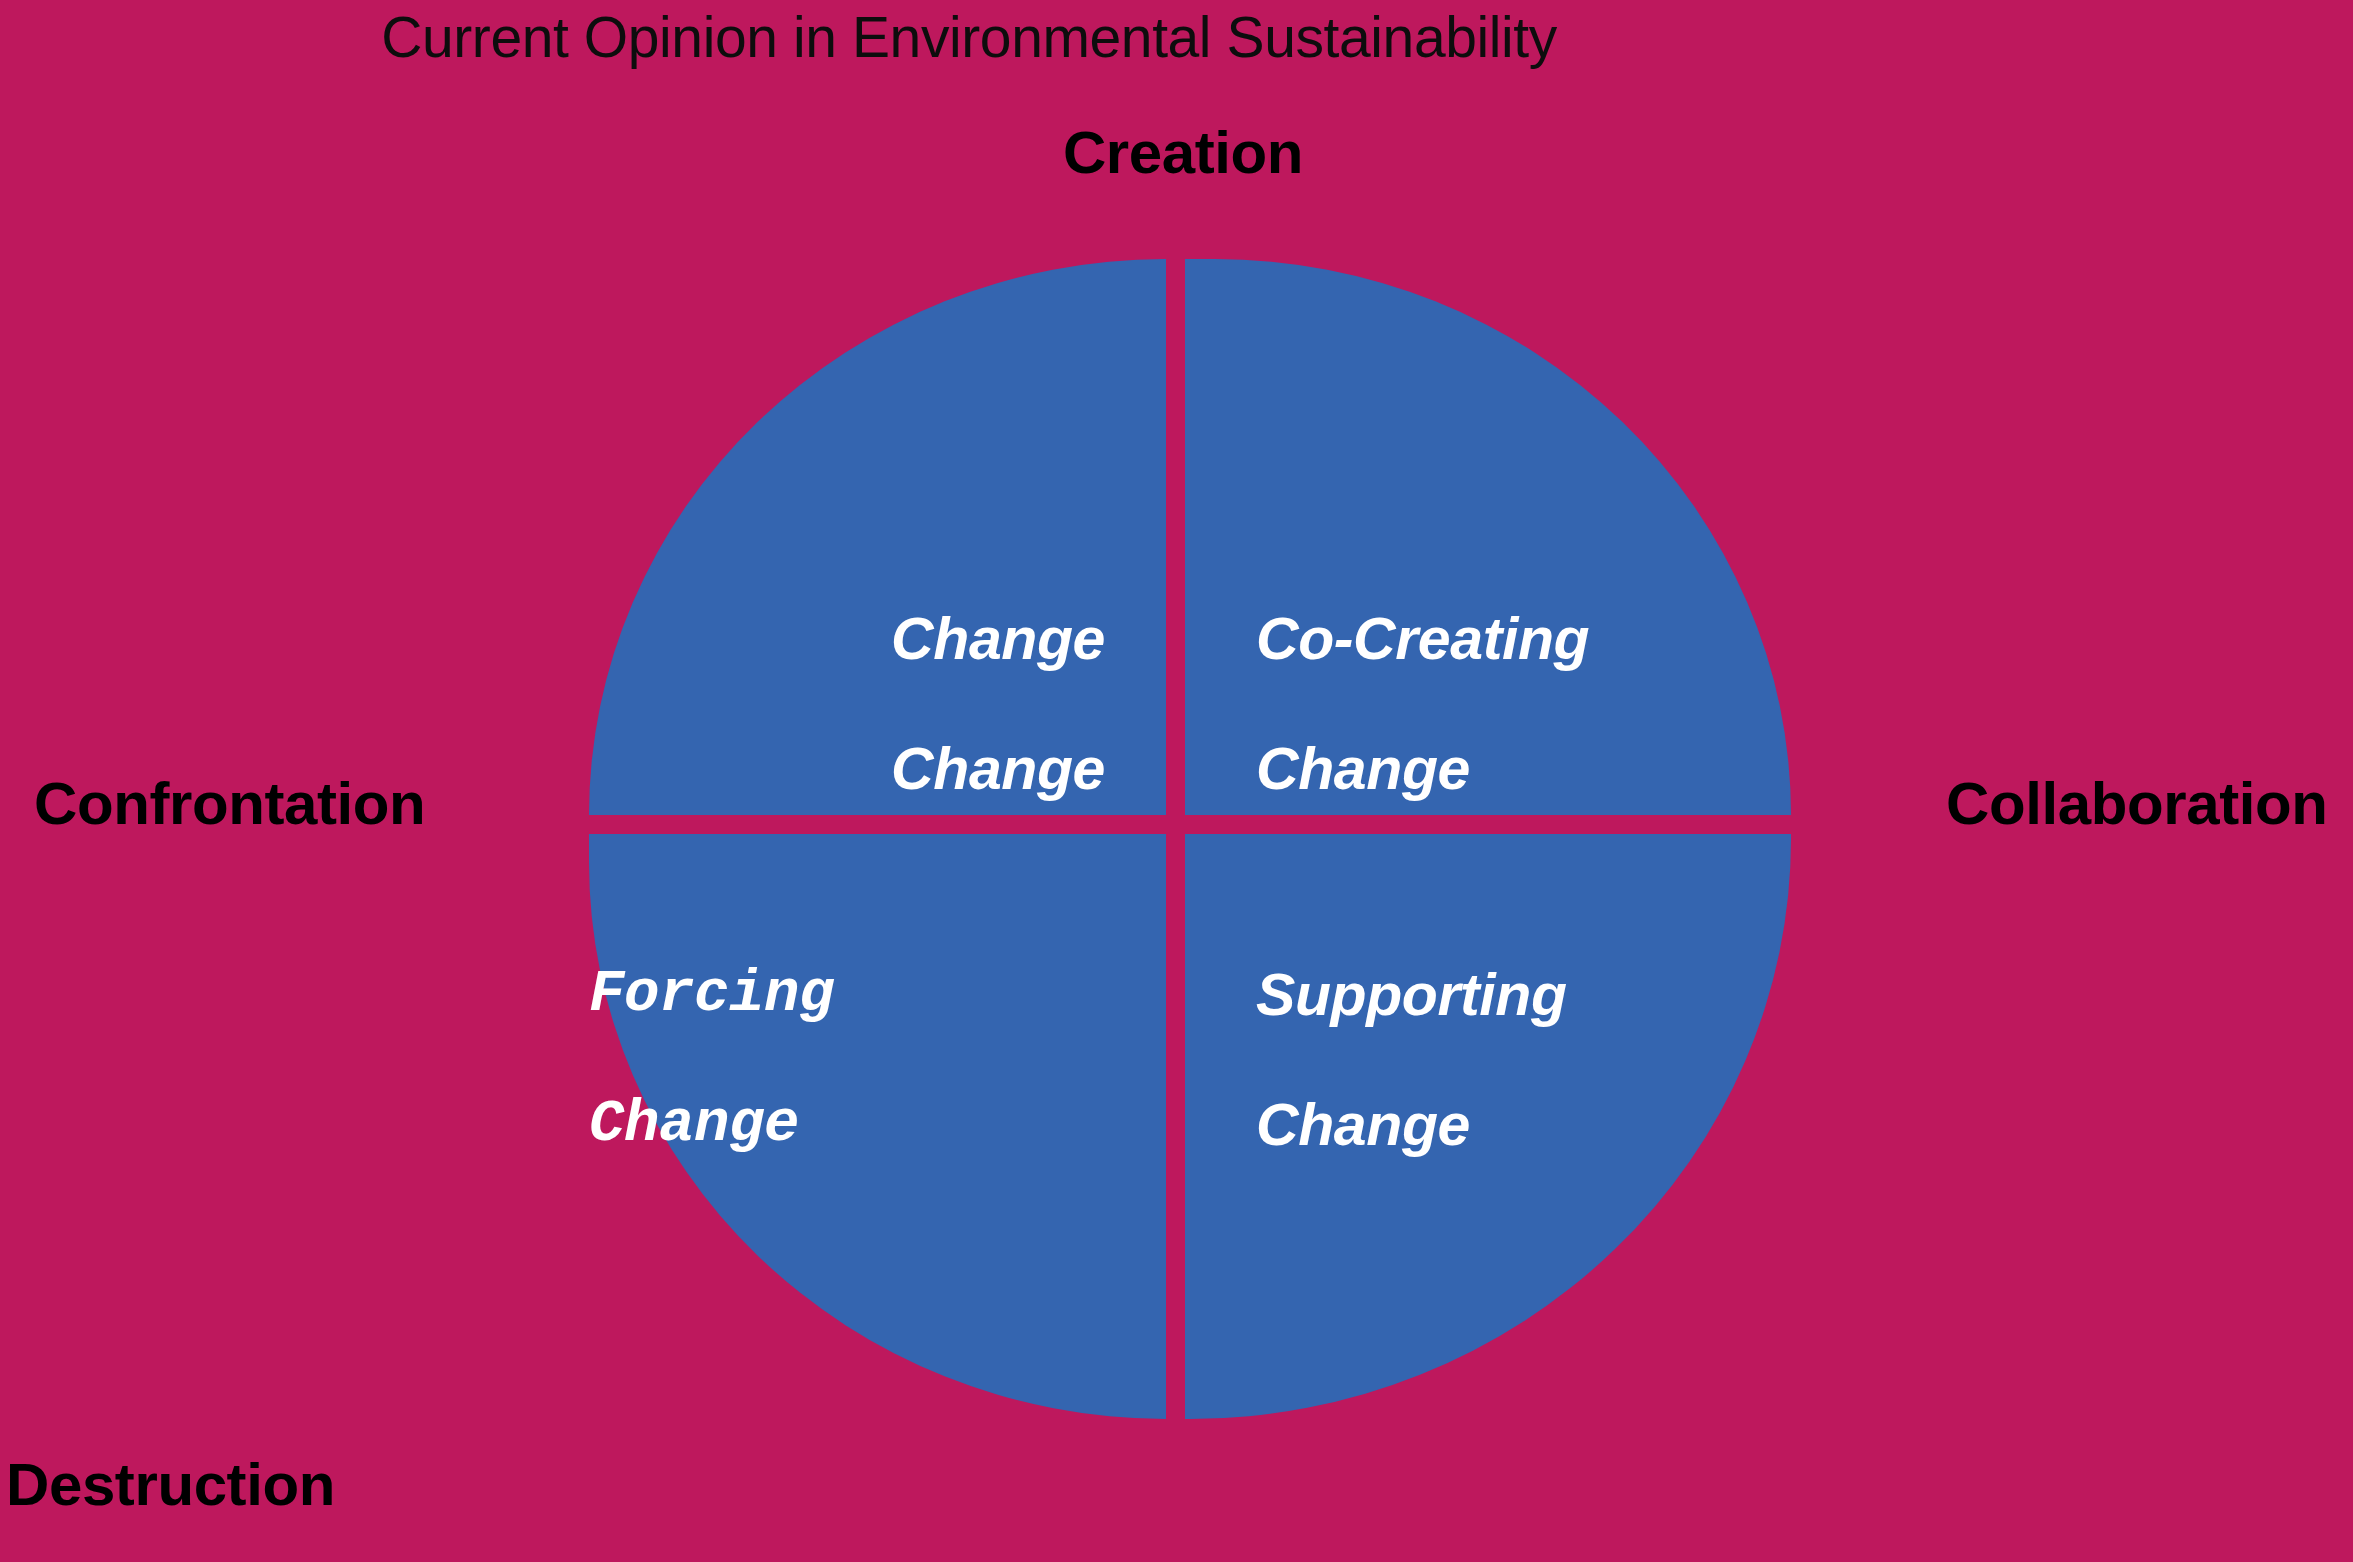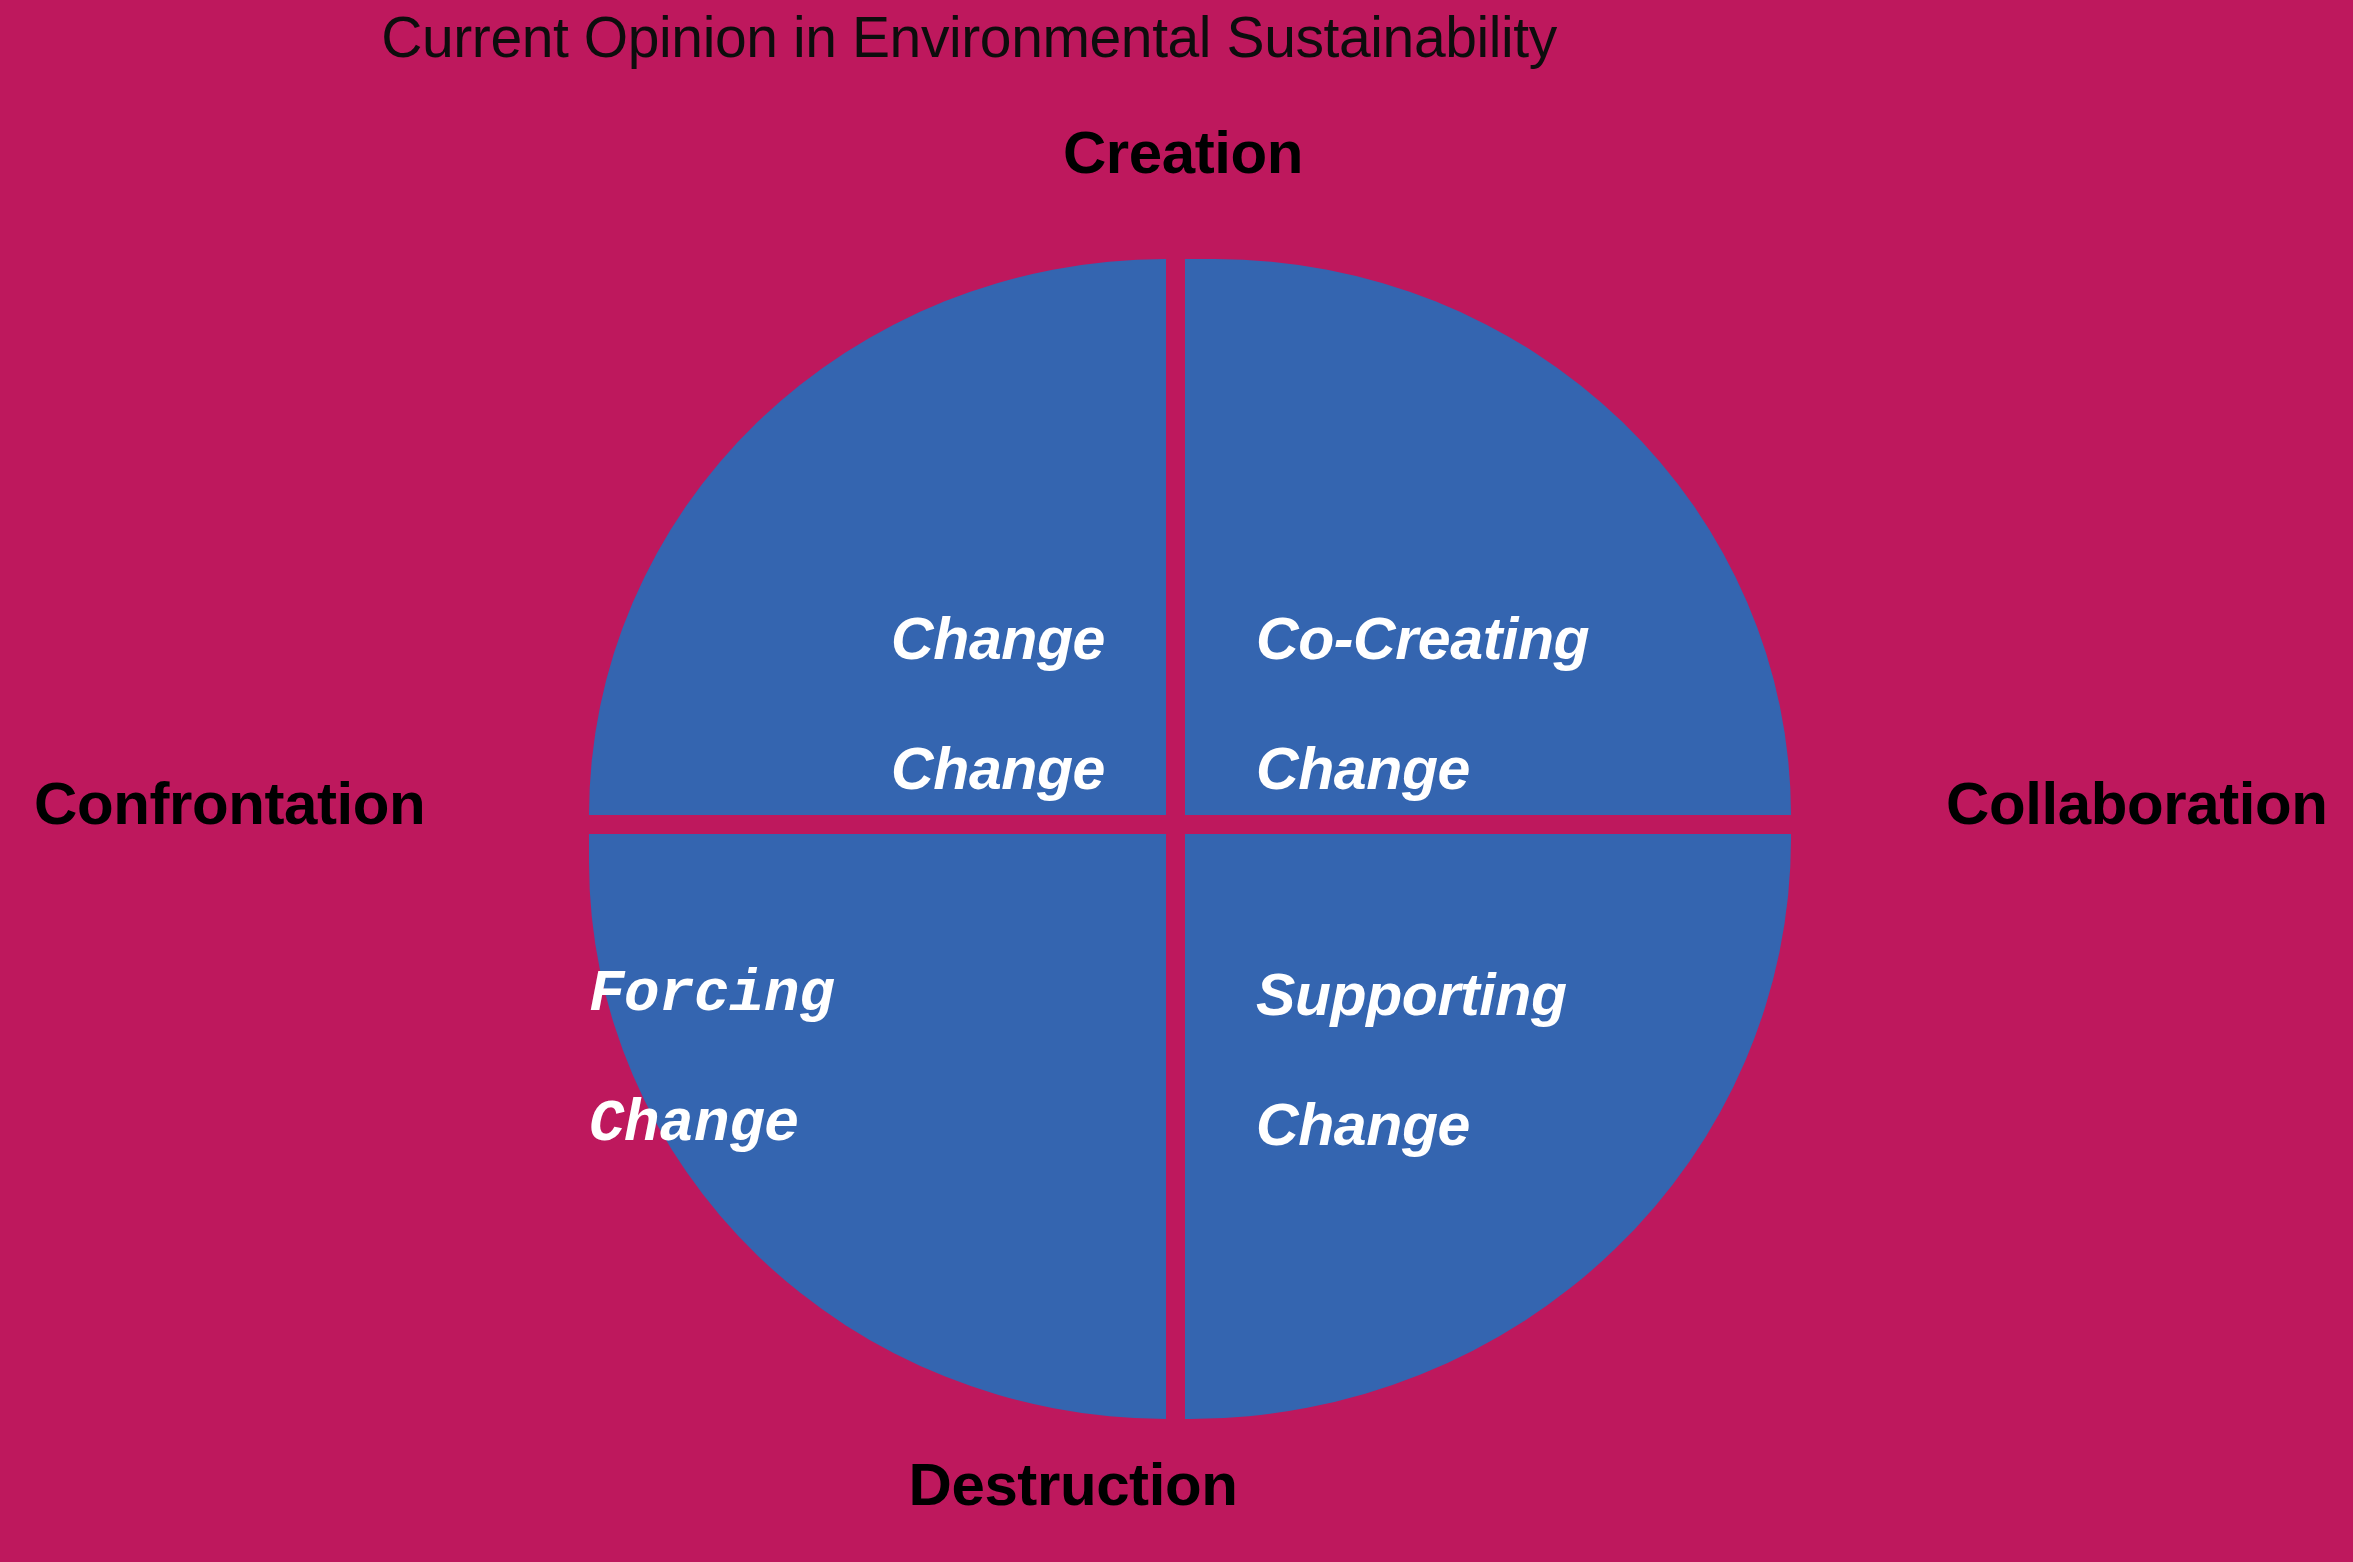--- a/index.html
+++ b/index.html
@@ -43,24 +43,24 @@
     padding-left: 6px;
   }
   .pole-top {
     left: 0;
     top: 118px;
     width: 2354px;
     text-align: center;
     font-size: 60px;
   }
   .pole-bottom {
-    left: 16px;
+    left: 0;
     top: 1450px;
     width: 2102px;
-    text-align: center;
+    text-align: left;
     font-size: 60px;
   }
   .pole-left {
     left: 28px;
     top: 769px;
     font-size: 60px;
   }
   .pole-right {
     right: 26.5px;
     top: 769px;

